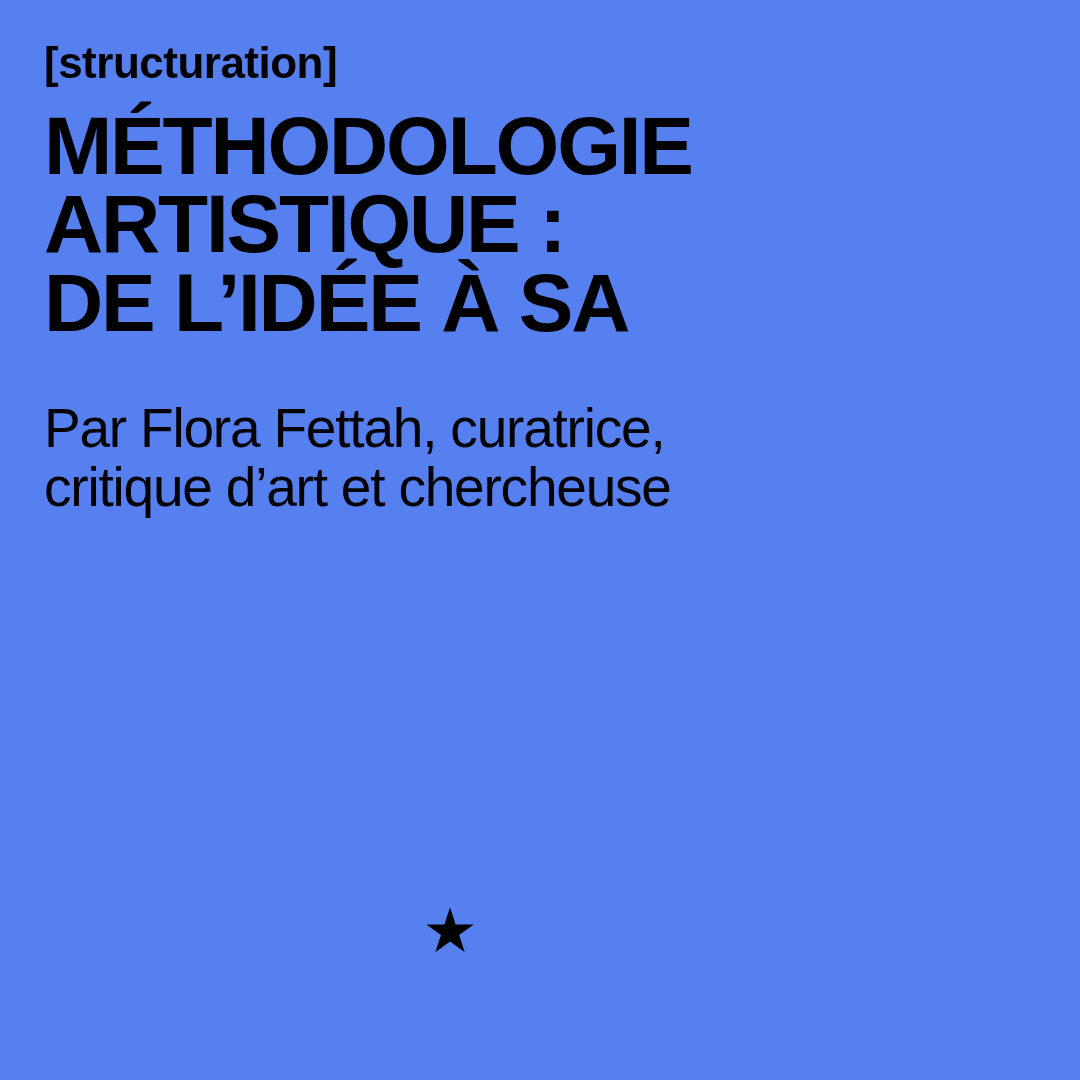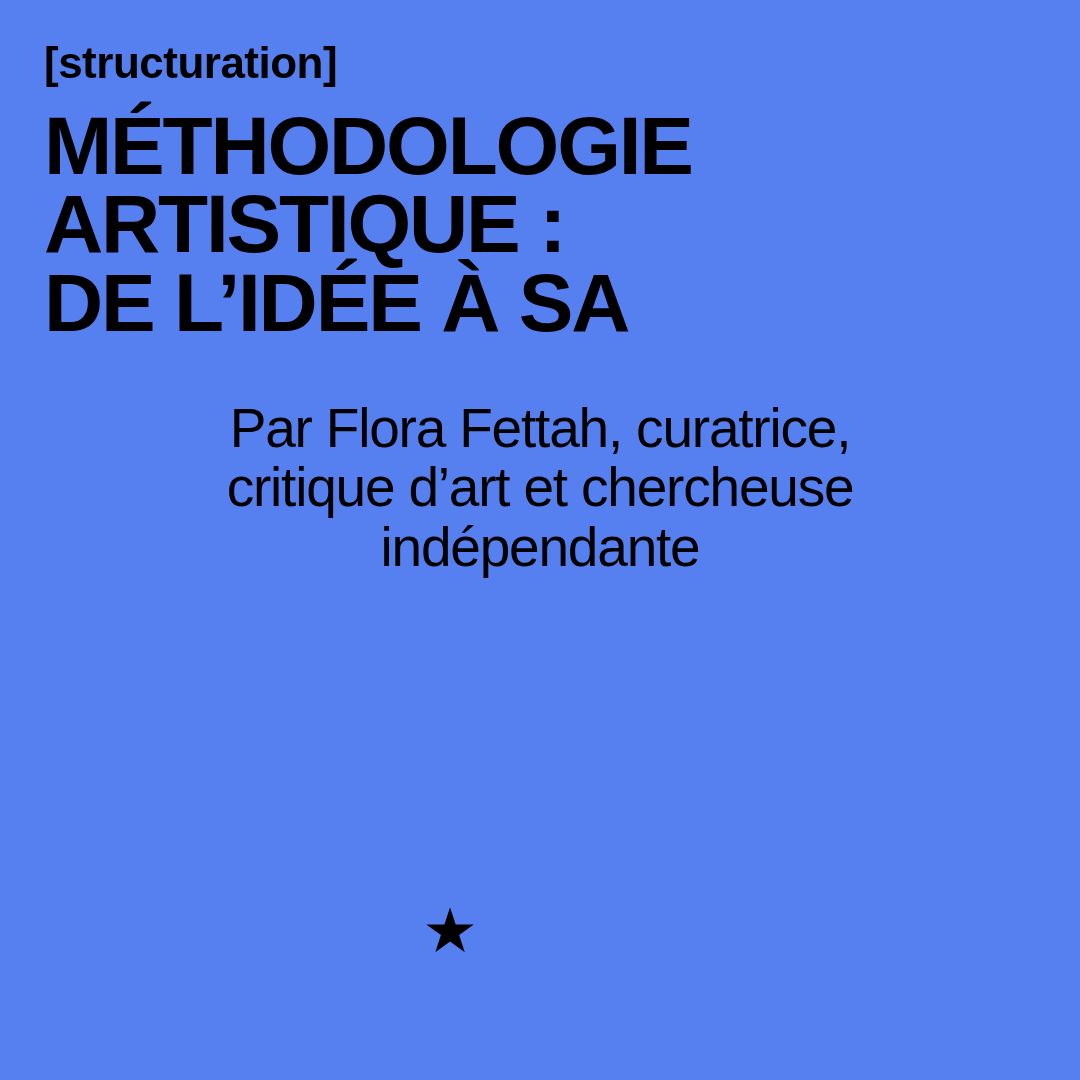--- a/index.html
+++ b/index.html
@@ -39,21 +39,20 @@
   .title .line {
     display: block;
     white-space: pre;
   }
   .subtitle {
     margin: 56px 0 0 0;
     font-size: 55px;
     font-weight: 500;
     line-height: 1.08;
     letter-spacing: -1.2px;
-    text-align: center;
   }
   .subtitle .line {
     display: block;
     white-space: pre;
   }
   .star-wrap {
     position: absolute;
     left: 0;
     right: 0;
     top: 900px;
@@ -76,20 +75,19 @@
 
   <h1 class="title">
     <span class="line">MÉTHODOLOGIE</span>
     <span class="line">ARTISTIQUE :</span>
     <span class="line">DE L’IDÉE À SA</span>
   </h1>
 
   <p class="subtitle">
     <span class="line">Par Flora Fettah, curatrice,</span>
     <span class="line">critique d’art et chercheuse</span>
-    <span class="line">indépendante</span>
   </p>
 
   <div class="star-wrap">
     <span class="star">★</span>
   </div>
 
 </div>
 
 </body></html>

